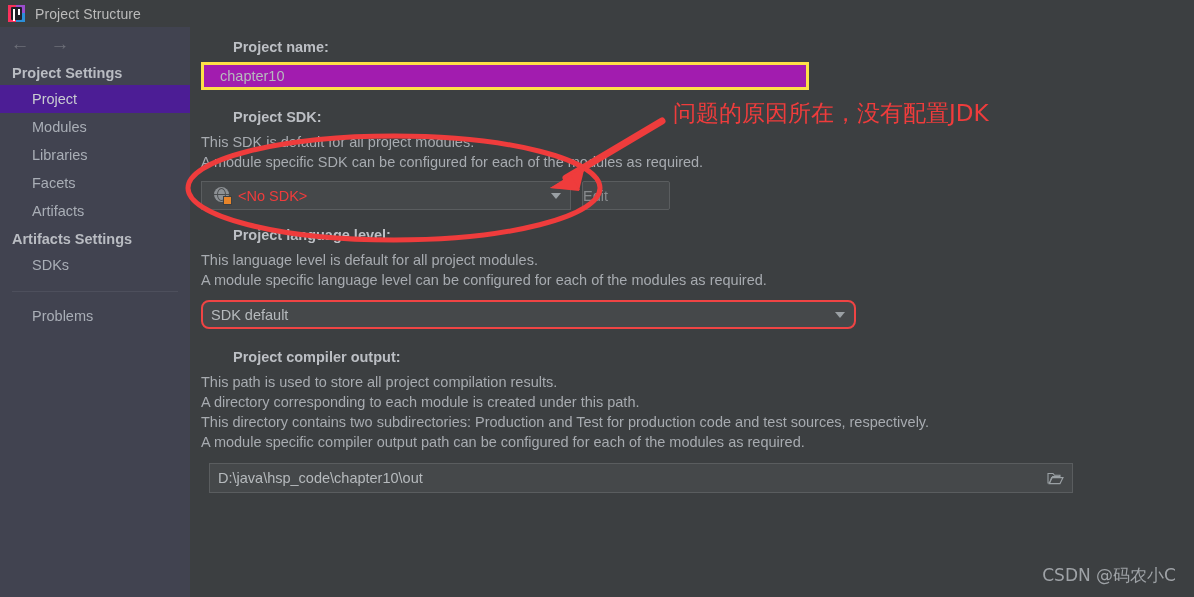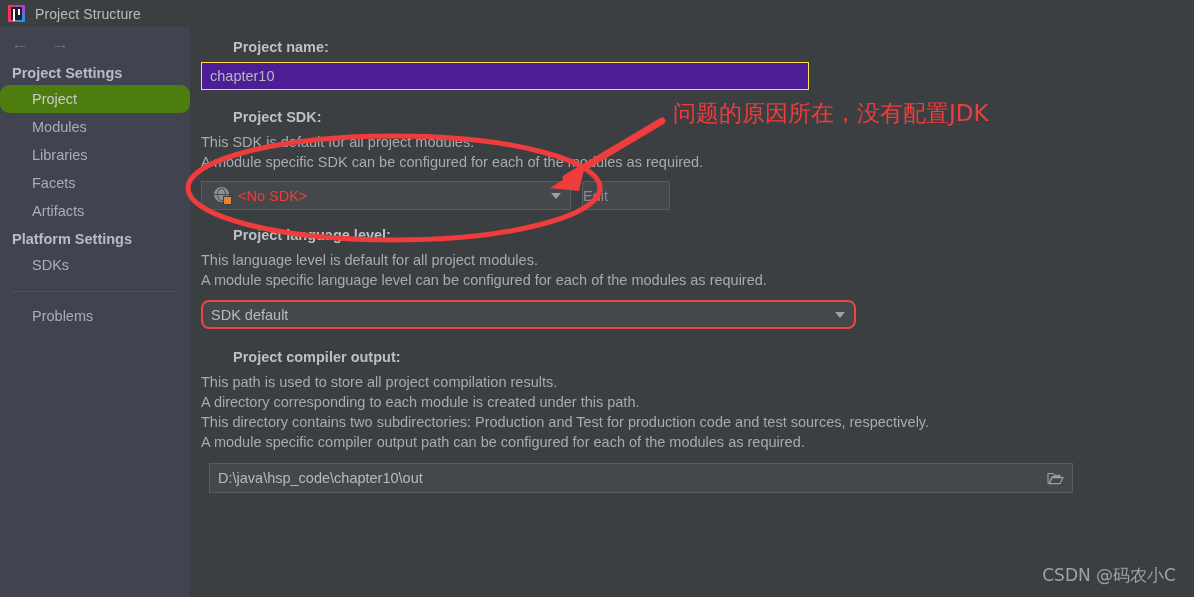--- a/index.html
+++ b/index.html
@@ -98,23 +98,22 @@
   }
   .nav-item {
     height: 28px;
     display: flex;
     align-items: center;
     padding-left: 32px;
     font-size: 14.5px;
     color: #a9aeb6;
   }
   .nav-item.selected {
-    background: #4d7c0f;
+    background: #4c1d95;
     color: #c9ccd1;
-    border-radius: 9px;
   }
   .nav-sep {
     height: 1px;
     background: #4d4f5c;
     margin: 12px 12px 10px 12px;
   }
 
   
   .main {
     position: absolute;
@@ -134,25 +133,25 @@
   }
   .desc-line {
     font-size: 14.5px;
     color: #a7abb0;
     line-height: 20px;
     white-space: nowrap;
   }
 
   .textfield {
     height: 28px;
-    background: #4c1d95;
-    border: 1px solid #fde047;
-    display: flex;
-    align-items: center;
-    padding: 0 8px;
+    background: #a21caf;
+    border: 3px solid #fde047;
+    display: flex;
+    align-items: center;
+    padding: 0 16px;
     font-size: 14.5px;
     color: #b6babd;
   }
 
   .combo {
     height: 29px;
     background: #45484a;
     border: 1px solid #5a5d5f;
     display: flex;
     align-items: center;
@@ -299,21 +298,21 @@
     <div class="nav-item">
       <span>Libraries</span>
     </div>
     <div class="nav-item">
       <span>Facets</span>
     </div>
     <div class="nav-item">
       <span>Artifacts</span>
     </div>
 
-    <div class="section-title">Platform Settings</div>
+    <div class="section-title">Artifacts Settings</div>
 
     <div class="nav-item">
       <span>SDKs</span>
     </div>
 
     <div class="nav-sep"></div>
 
     <div class="nav-item">
       <span>Problems</span>
     </div>

